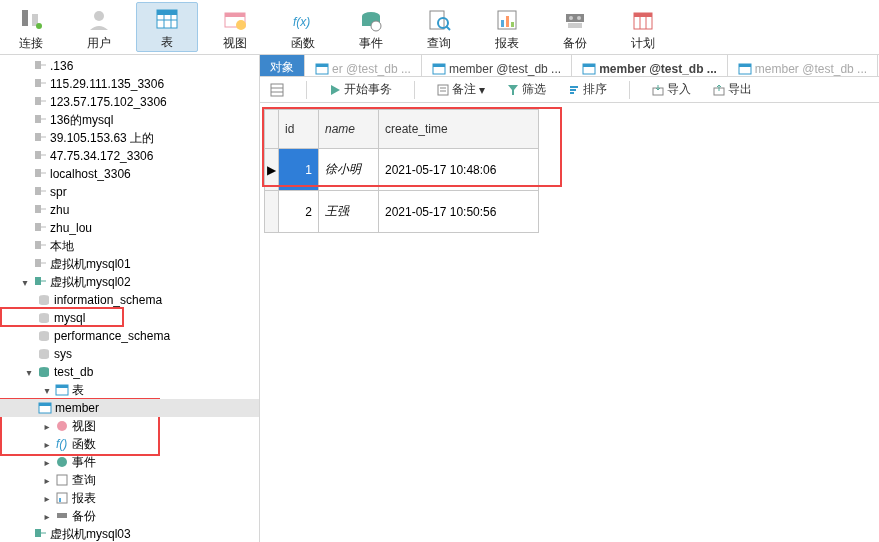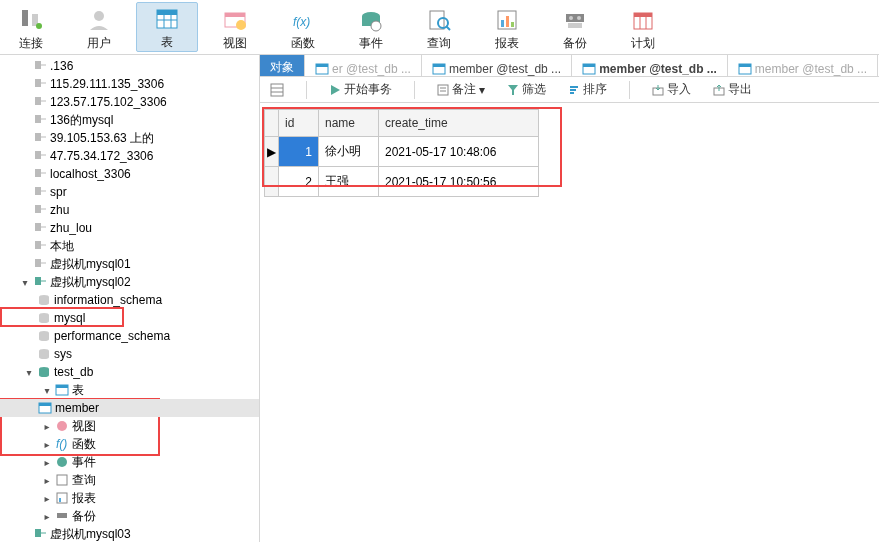--- a/index.html
+++ b/index.html
@@ -31,26 +31,26 @@
 .tabs { display:flex; height:22px; border-bottom:1px solid #d6d6d6; }
 .tab { display:flex; align-items:flex-end; gap:3px; padding:0 10px; border-right:1px solid #d6d6d6; color:#444; }
 .tab.active { background:#3d87cc; color:#fff; }
 .tab.muted { color:#aaa; }
 .subbar { display:flex; height:26px; align-items:center; border-bottom:1px solid #d6d6d6; gap:14px; padding-left:6px; }
 .sb-btn { display:flex; align-items:center; gap:3px; padding:2px 4px; color:#333; }
 .sep { width:1px; height:18px; background:#d6d6d6; margin:0 4px; }
 
 .table-wrap { position:relative; margin:6px 0 0 4px; }
 .tbl { border-collapse:collapse; }
-.tbl th, .tbl td { border:1px solid #c8c8c8; height:22px; text-align:left; padding:6px 6px; font-weight:normal; }
+.tbl th, .tbl td { border:1px solid #c8c8c8; height:22px; text-align:left; padding:12px 6px; font-weight:normal; }
 .tbl th { background:#f4f4f4; color:#333; }
 .tbl .rowhdr { width:14px; background:#f4f4f4; padding:0; text-align:center; }
 .tbl .selcell { background:#2f7ed8; color:#fff; }
 .col-id { width:40px; text-align:right; }
-.col-name { width:60px; }
+.col-name { width:60px;font-style:italic; }
 .col-time { width:160px; }
 
 
 svg { display:block; }
 </style>
 </head>
 <body>
 
 <div class="root">
 

